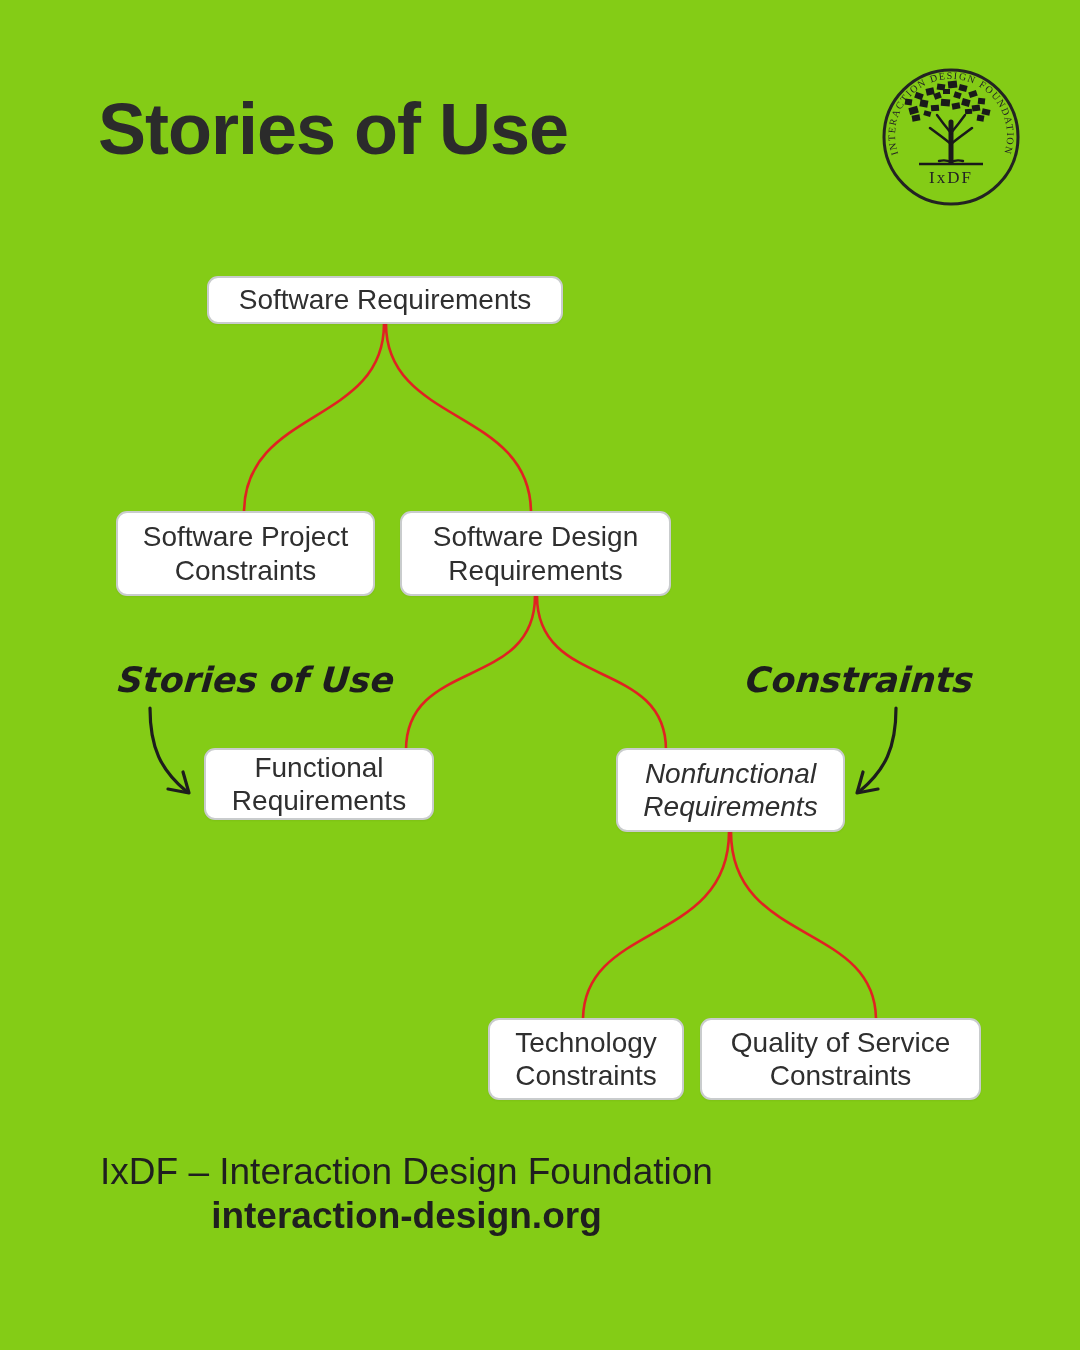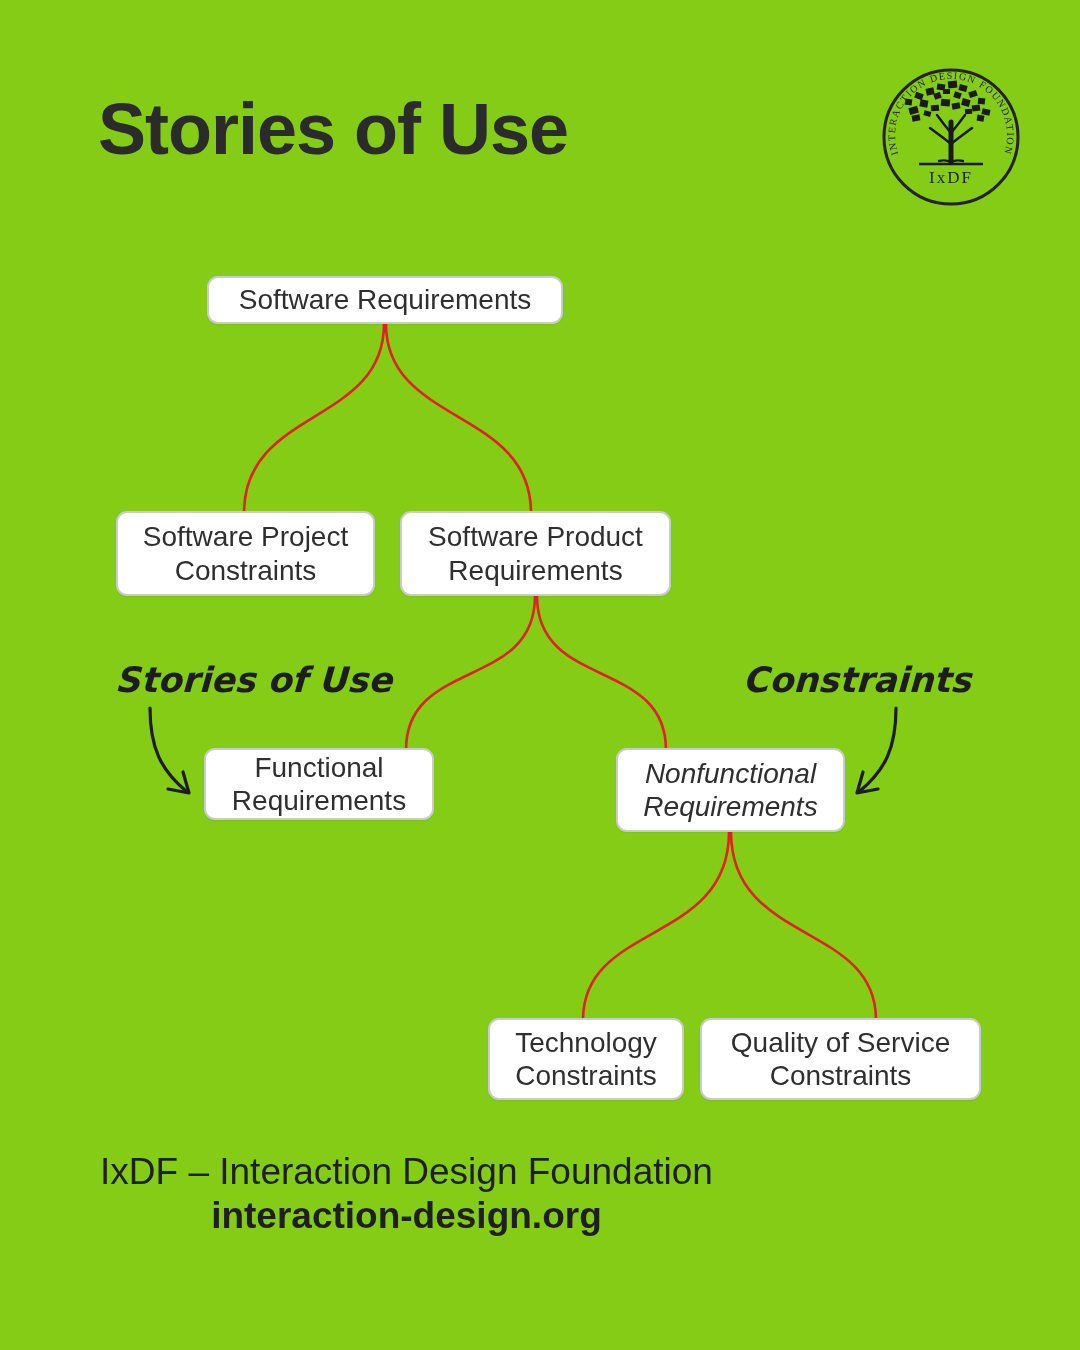--- a/index.html
+++ b/index.html
@@ -139,21 +139,21 @@
       <path d="M 896,708 C 896,748 885,770 860,791"></path>
       <path d="M 863,772 L 857,793 L 878,789"></path>
     </g>
   </svg>
 
   <div class="node" style="left:207px; top:276px; width:356px; height:48px;">Software Requirements</div>
 
   <div class="node" style="left:116px; top:511px; width:259px; height:85px;">Software Project
 Constraints</div>
 
-  <div class="node" style="left:400px; top:511px; width:271px; height:85px;">Software Product
+  <div class="node" style="left:400px; top:511px; width:271px; height:85px;">Software Design
 Requirements</div>
 
   <div class="node" style="left:204px; top:748px; width:230px; height:72px;">Functional
 Requirements</div>
 
   <div class="node" style="left:616px; top:748px; width:229px; height:84px;font-style:italic;">Nonfunctional
 Requirements</div>
 
   <div class="node" style="left:452px; top:1018px; width:196px; height:82px;margin-left:36px;">Technology
 Constraints</div>

